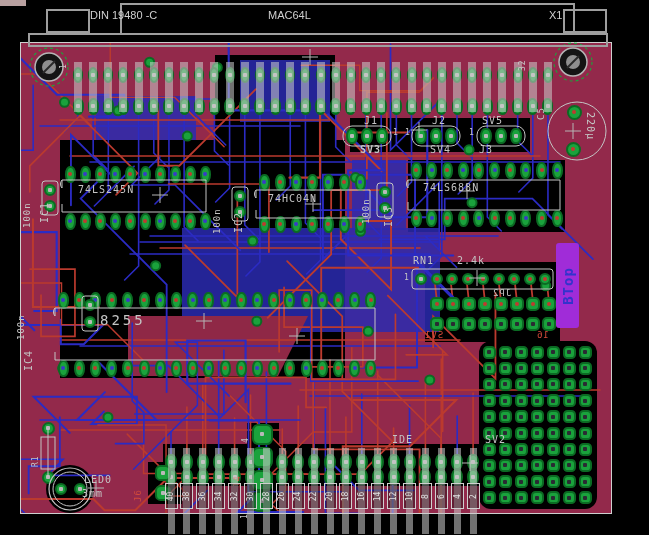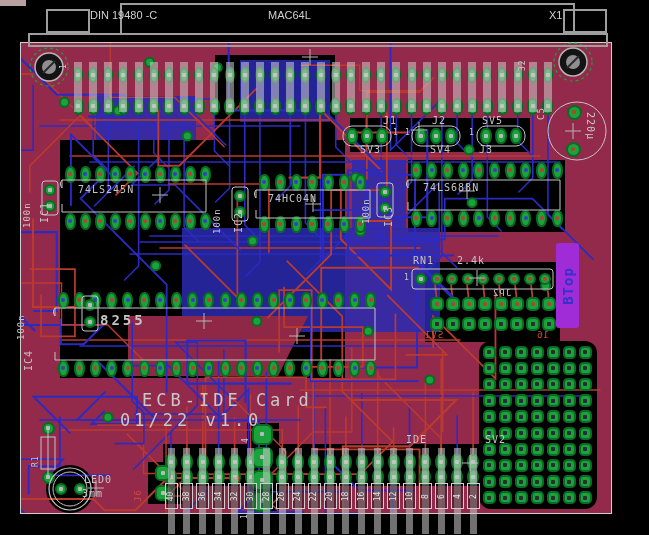--- a/index.html
+++ b/index.html
@@ -283,57 +283,55 @@
   <span class="silk vert" style="left:32px;top:218px;font-size:9px;">100n</span>
 
   <span class="silk" style="left:268px;top:193px;">74HC04N</span>
   <span class="silk vert" style="left:244px;top:222px;">IC2</span>
   <span class="silk vert" style="left:222px;top:224px;font-size:9px;">100n</span>
 
   <span class="silk" style="left:423px;top:182px;">74LS688N</span>
   <span class="silk vert" style="left:394px;top:216px;">IC3</span>
   <span class="silk vert" style="left:371px;top:214px;font-size:9px;">100n</span>
 
-  <span class="silk big" style="left:100px;top:312px;letter-spacing:3px;font-weight:bold;">8255</span>
+  <span class="silk big" style="left:100px;top:312px;letter-spacing:3px;">8255</span>
   <span class="silk vert" style="left:34px;top:360px;">IC4</span>
   <span class="silk vert" style="left:26px;top:330px;font-size:9px;">100n</span>
 
-  <span class="silk" style="left:383px;top:115px;">J1</span>
-  <span class="silk" style="left:360px;top:144px;">SV3</span>
+  <span class="silk" style="left:364px;top:115px;">J1</span>
+  <span class="silk" style="left:360px;top:144px;font-weight:bold;">SV3</span>
   <span class="silk" style="left:393px;top:128px;font-size:8px;">1</span>
   <span class="silk" style="left:432px;top:115px;">J2</span>
   <span class="silk" style="left:430px;top:144px;">SV4</span>
   <span class="silk" style="left:405px;top:128px;font-size:8px;">1</span>
   <span class="silk" style="left:482px;top:115px;">SV5</span>
   <span class="silk" style="left:479px;top:144px;">J3</span>
   <span class="silk" style="left:469px;top:128px;font-size:8px;">1</span>
 
   <span class="silk" style="left:413px;top:255px;">RN1</span>
   <span class="silk" style="left:457px;top:255px;">2.4k</span>
   <span class="silk" style="left:404px;top:273px;font-size:8px;">1</span>
   <span class="silk mirror" style="left:492px;top:288px;font-size:9px;">JP2</span>
   <span class="silk red mirror" style="left:424px;top:330px;font-size:9px;">SV1</span>
   <span class="silk red mirror" style="left:536px;top:330px;font-size:9px;">16</span>
 
   <span class="silk vert" style="left:546px;top:110px;font-size:9px;">C5</span>
   <span class="silk vert-cw" style="left:596px;top:112px;font-size:10px;">220µ</span>
 
-  <span class="silk" style="left:406px;top:434px;">IDE</span>
+  <span class="silk" style="left:392px;top:434px;">IDE</span>
   <span class="silk" style="left:485px;top:434px;">SV2</span>
 
   <span class="silk" style="left:84px;top:474px;">LED0</span>
   <span class="silk" style="left:82px;top:488px;">3mm</span>
   <span class="silk vert" style="left:40px;top:458px;font-size:8px;">R1</span>
   <span class="silk red vert" style="left:242px;top:478px;font-size:9px;">J4</span>
   <span class="silk vert" style="left:250px;top:434px;font-size:8px;">4</span>
   <span class="silk vert" style="left:249px;top:510px;font-size:8px;">1</span>
   <span class="silk red vert" style="left:143px;top:492px;font-size:9px;">J6</span>
 
-  <span class="silk title" style="left:142px;top:390px;">ECB-IDE Card</span>
-  <span class="silk title" style="left:120px;top:410px;">01/22 v1.0</span>
 
   <div id="btop-plate">
     <span>BTop</span>
   </div>
 
 <div class="pad" style="left: 73px; top: 67px; width: 10px; height: 16px; border-radius: 5px / 8px;">
       <span class="dot gray"></span>
     </div>
     <div class="pad" style="left: 72.5px; top: 97.5px; width: 11px; height: 17px; border-radius: 5px / 8px;">
       <span class="dot gray"></span>

